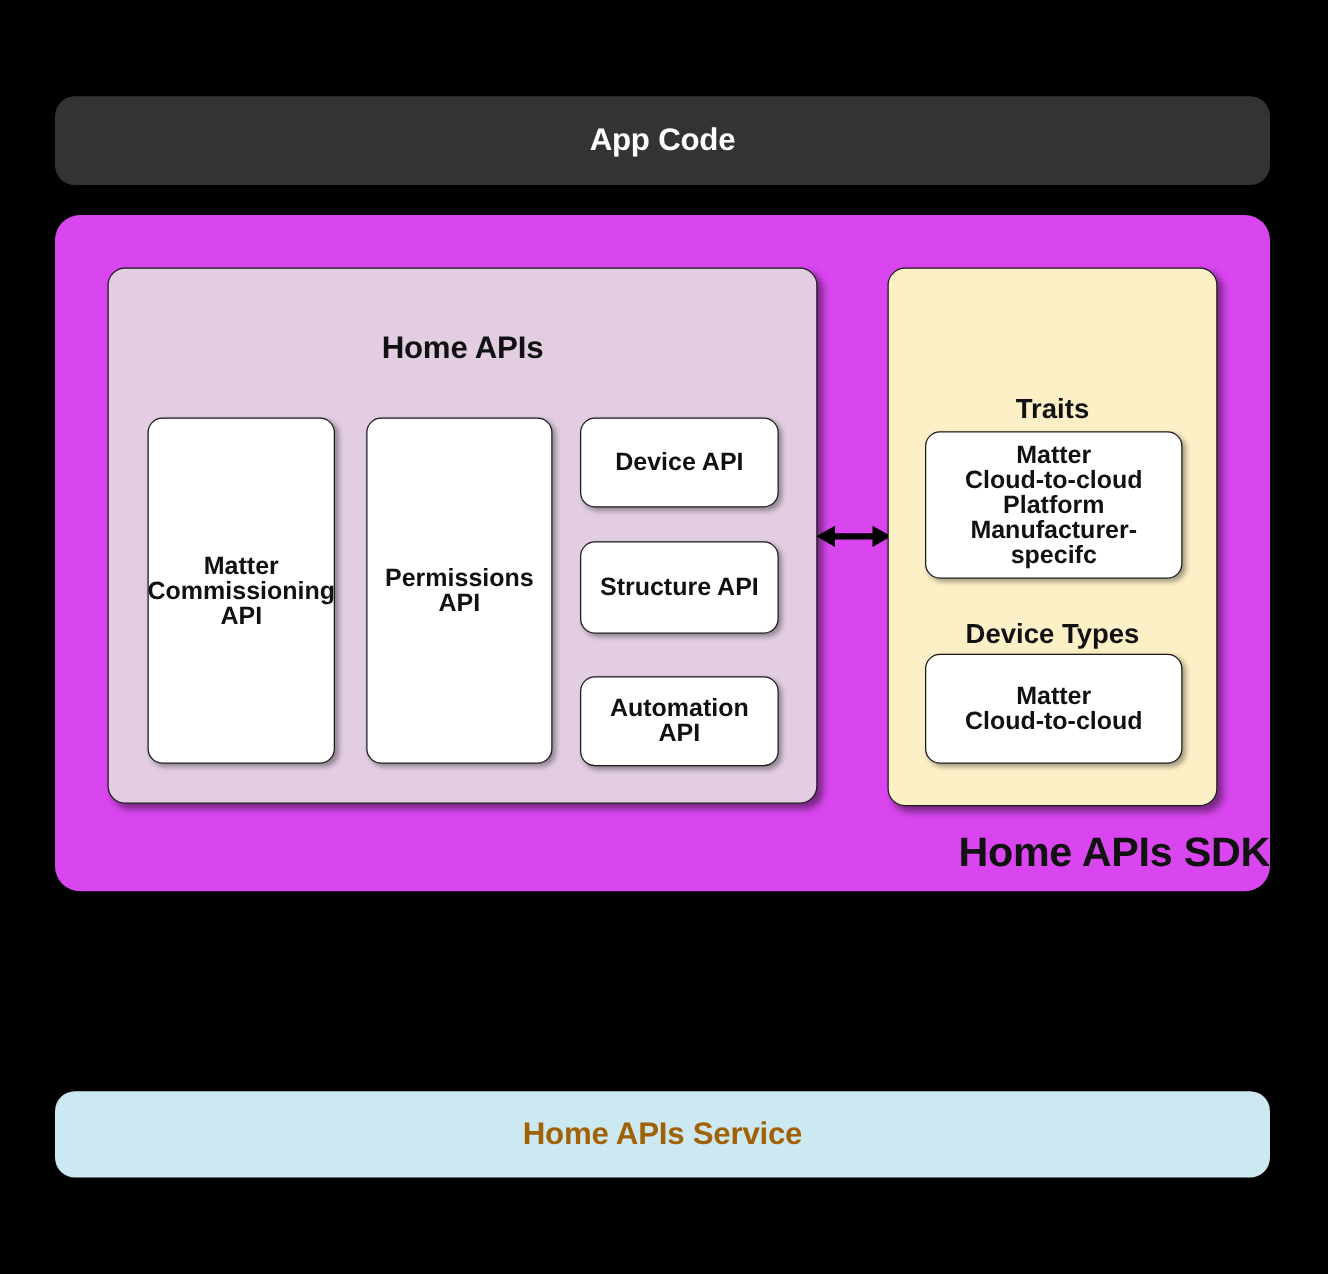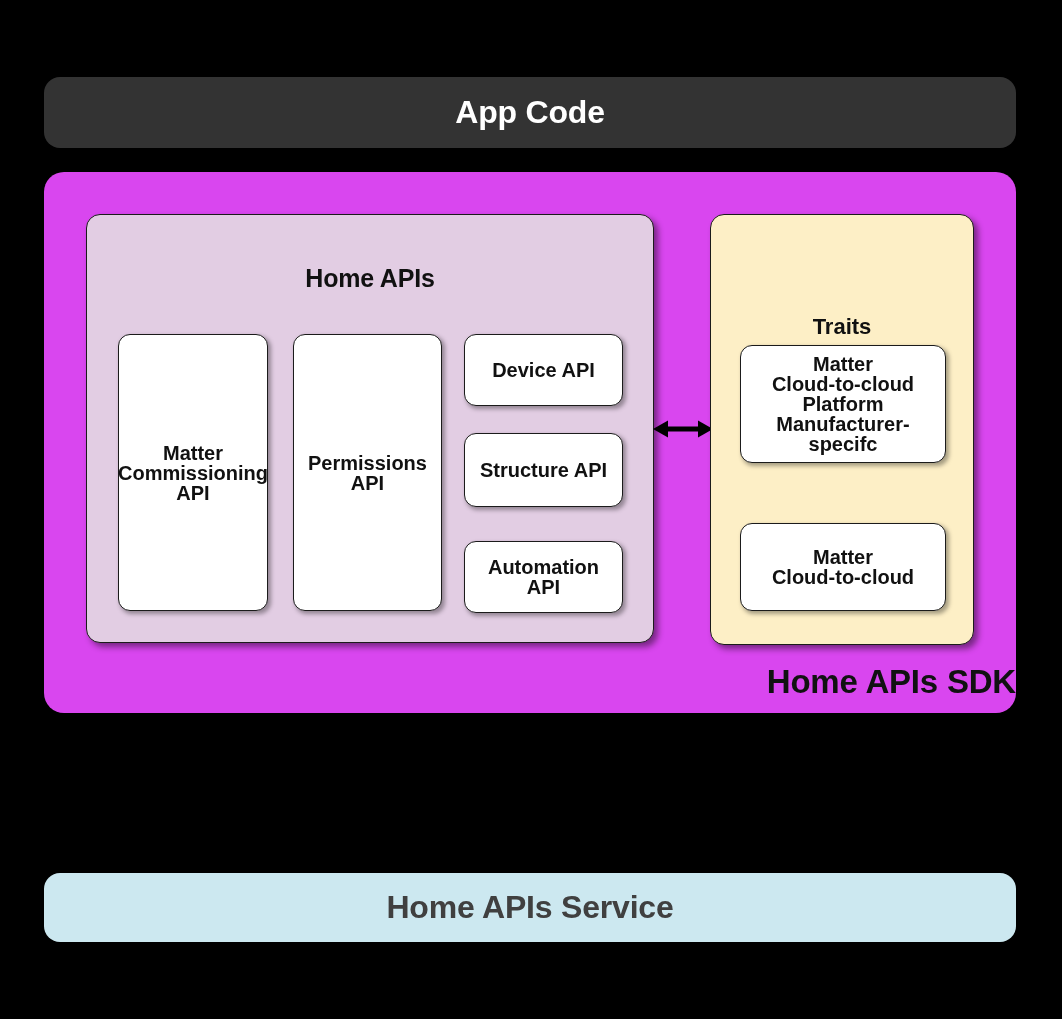--- a/index.html
+++ b/index.html
@@ -17,35 +17,35 @@
     color: #111111;
     overflow: hidden;
   }
   .bar {
     position: absolute;
     left: 44px;
     width: 972px;
     display: flex;
     align-items: center;
     justify-content: center;
-    font-size: 32px;
+    font-size: 25px;
     letter-spacing: -0.2px;
   }
   .app-code {
     top: 77px;
     height: 71px;
     background: #333333;
     color: #ffffff;
     border-radius: 16px;
   }
   .service {
     top: 873px;
     height: 69px;
     background: #cce8f0;
-    color: #404040;
+    color: #a16207;
     border-radius: 16px;
     box-shadow: 3px 3px 5px rgba(0,0,0,0.5);
   }
   .sdk {
     position: absolute;
     left: 44px;
     top: 172px;
     width: 972px;
     height: 541px;
     background: #d946ef;
@@ -173,20 +173,21 @@
     </svg>
 
     <div class="panel panel-yellow">
       <div class="sub-heading traits-heading">Traits</div>
       <div class="card traits-card">
         <span>Matter
 Cloud-to-cloud
 Platform
 Manufacturer-specifc</span>
       </div>
+      <div class="sub-heading device-types-heading">Device Types</div>
       <div class="card device-types-card">
         <span>Matter
 Cloud-to-cloud</span>
       </div>
     </div>
 
     <div class="sdk-label">Home APIs SDK</div>
   </div>
 
   <div class="bar service">

